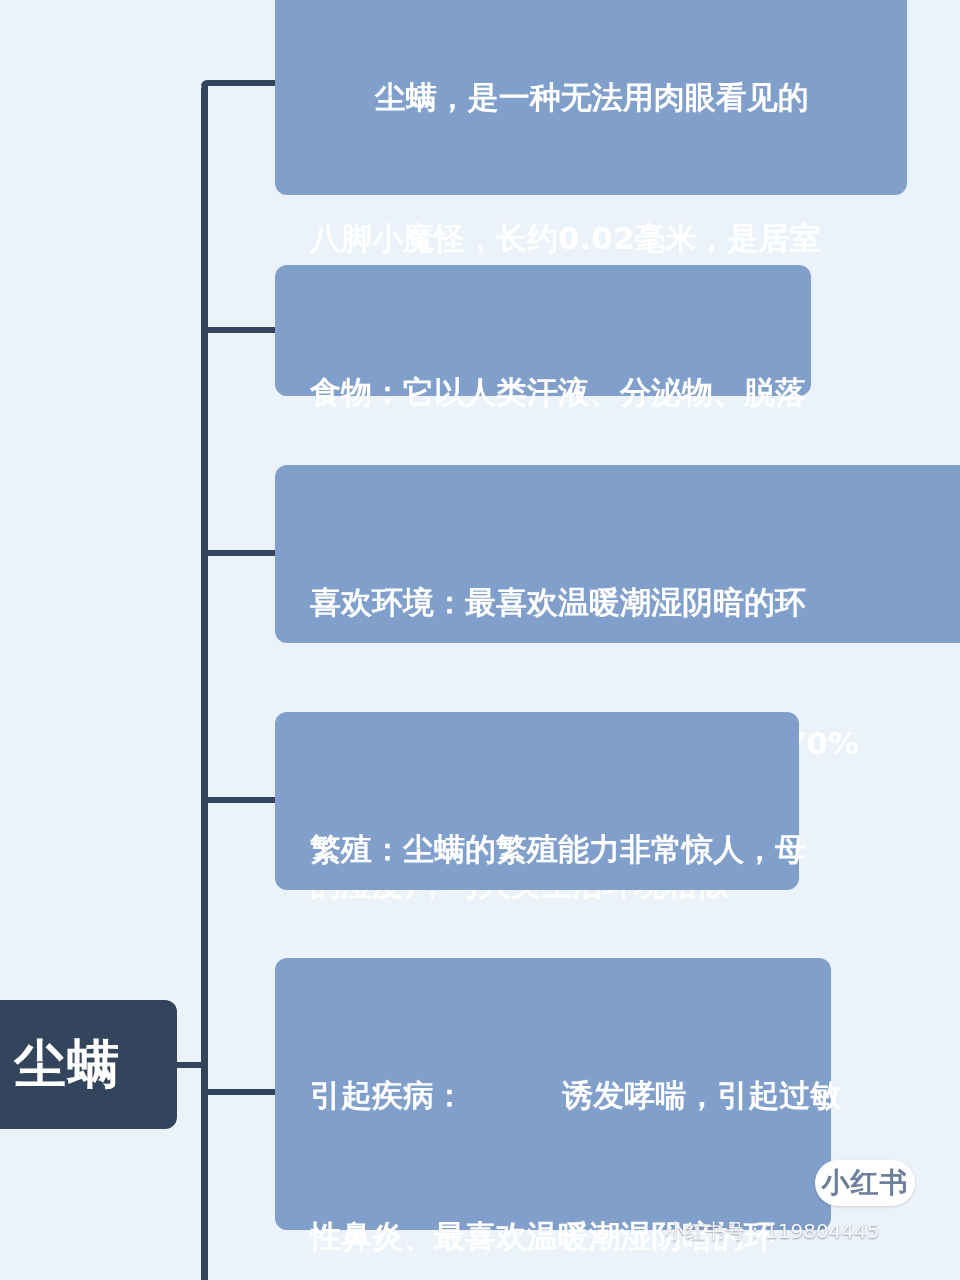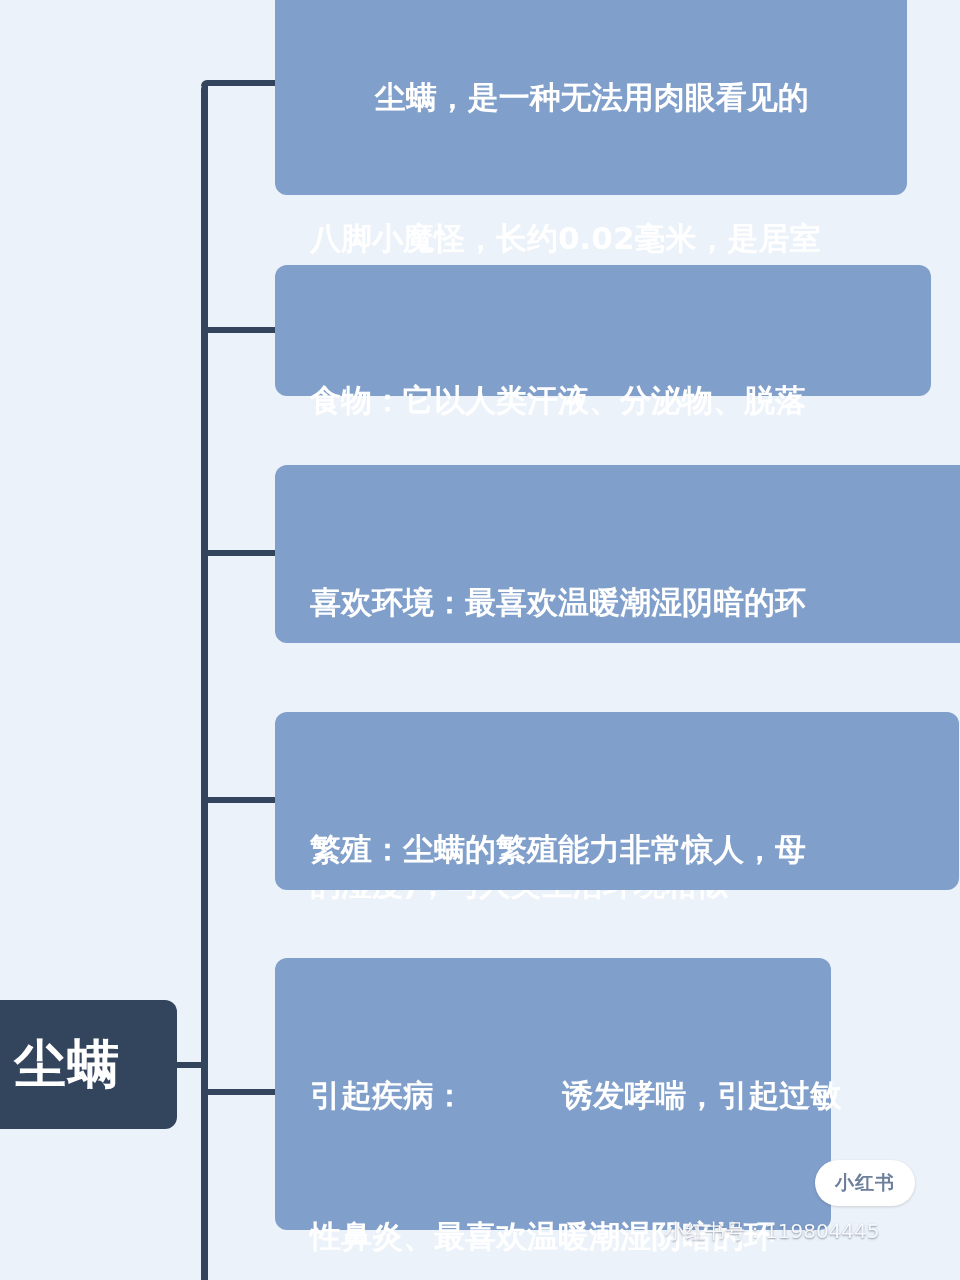--- a/index.html
+++ b/index.html
@@ -68,34 +68,34 @@
       padding: 0 30px 0 35px;
       box-sizing: border-box;
       white-space: pre-wrap;
       word-break: break-all;
     }
     .card .line {
       display: block;
       white-space: pre;
     }
     #card-0 { top: -20px; width: 632px; height: 215px; padding-top: 0px; }
-    #card-1 { top: 265px; width: 656px; height: 131px; padding-top: 18px; }
+    #card-1 { top: 265px; width: 536px; height: 131px; padding-top: 10px; }
     #card-2 { top: 465px; width: 752px; height: 178px; padding-top: 20px; }
-    #card-3 { top: 712px; width: 684px; height: 178px; padding-top: 20px; }
+    #card-3 { top: 712px; width: 524px; height: 178px; padding-top: 20px; }
     #card-4 { top: 958px; width: 556px; height: 272px; padding-top: 20px; }
     .badge {
       position: absolute;
       left: 815px;
       top: 1160px;
       width: 100px;
       height: 46px;
       background: #ffffff;
       border-radius: 23px;
       color: #6d7f9a;
-      font-size: 19px;
+      font-size: 28px;
       font-weight: bold;
       display: flex;
       align-items: center;
       justify-content: center;
       letter-spacing: 1px;
       box-shadow: 0 1px 3px rgba(0,0,0,0.15);
     }
     .watermark {
       position: absolute;
       left: 665px;

